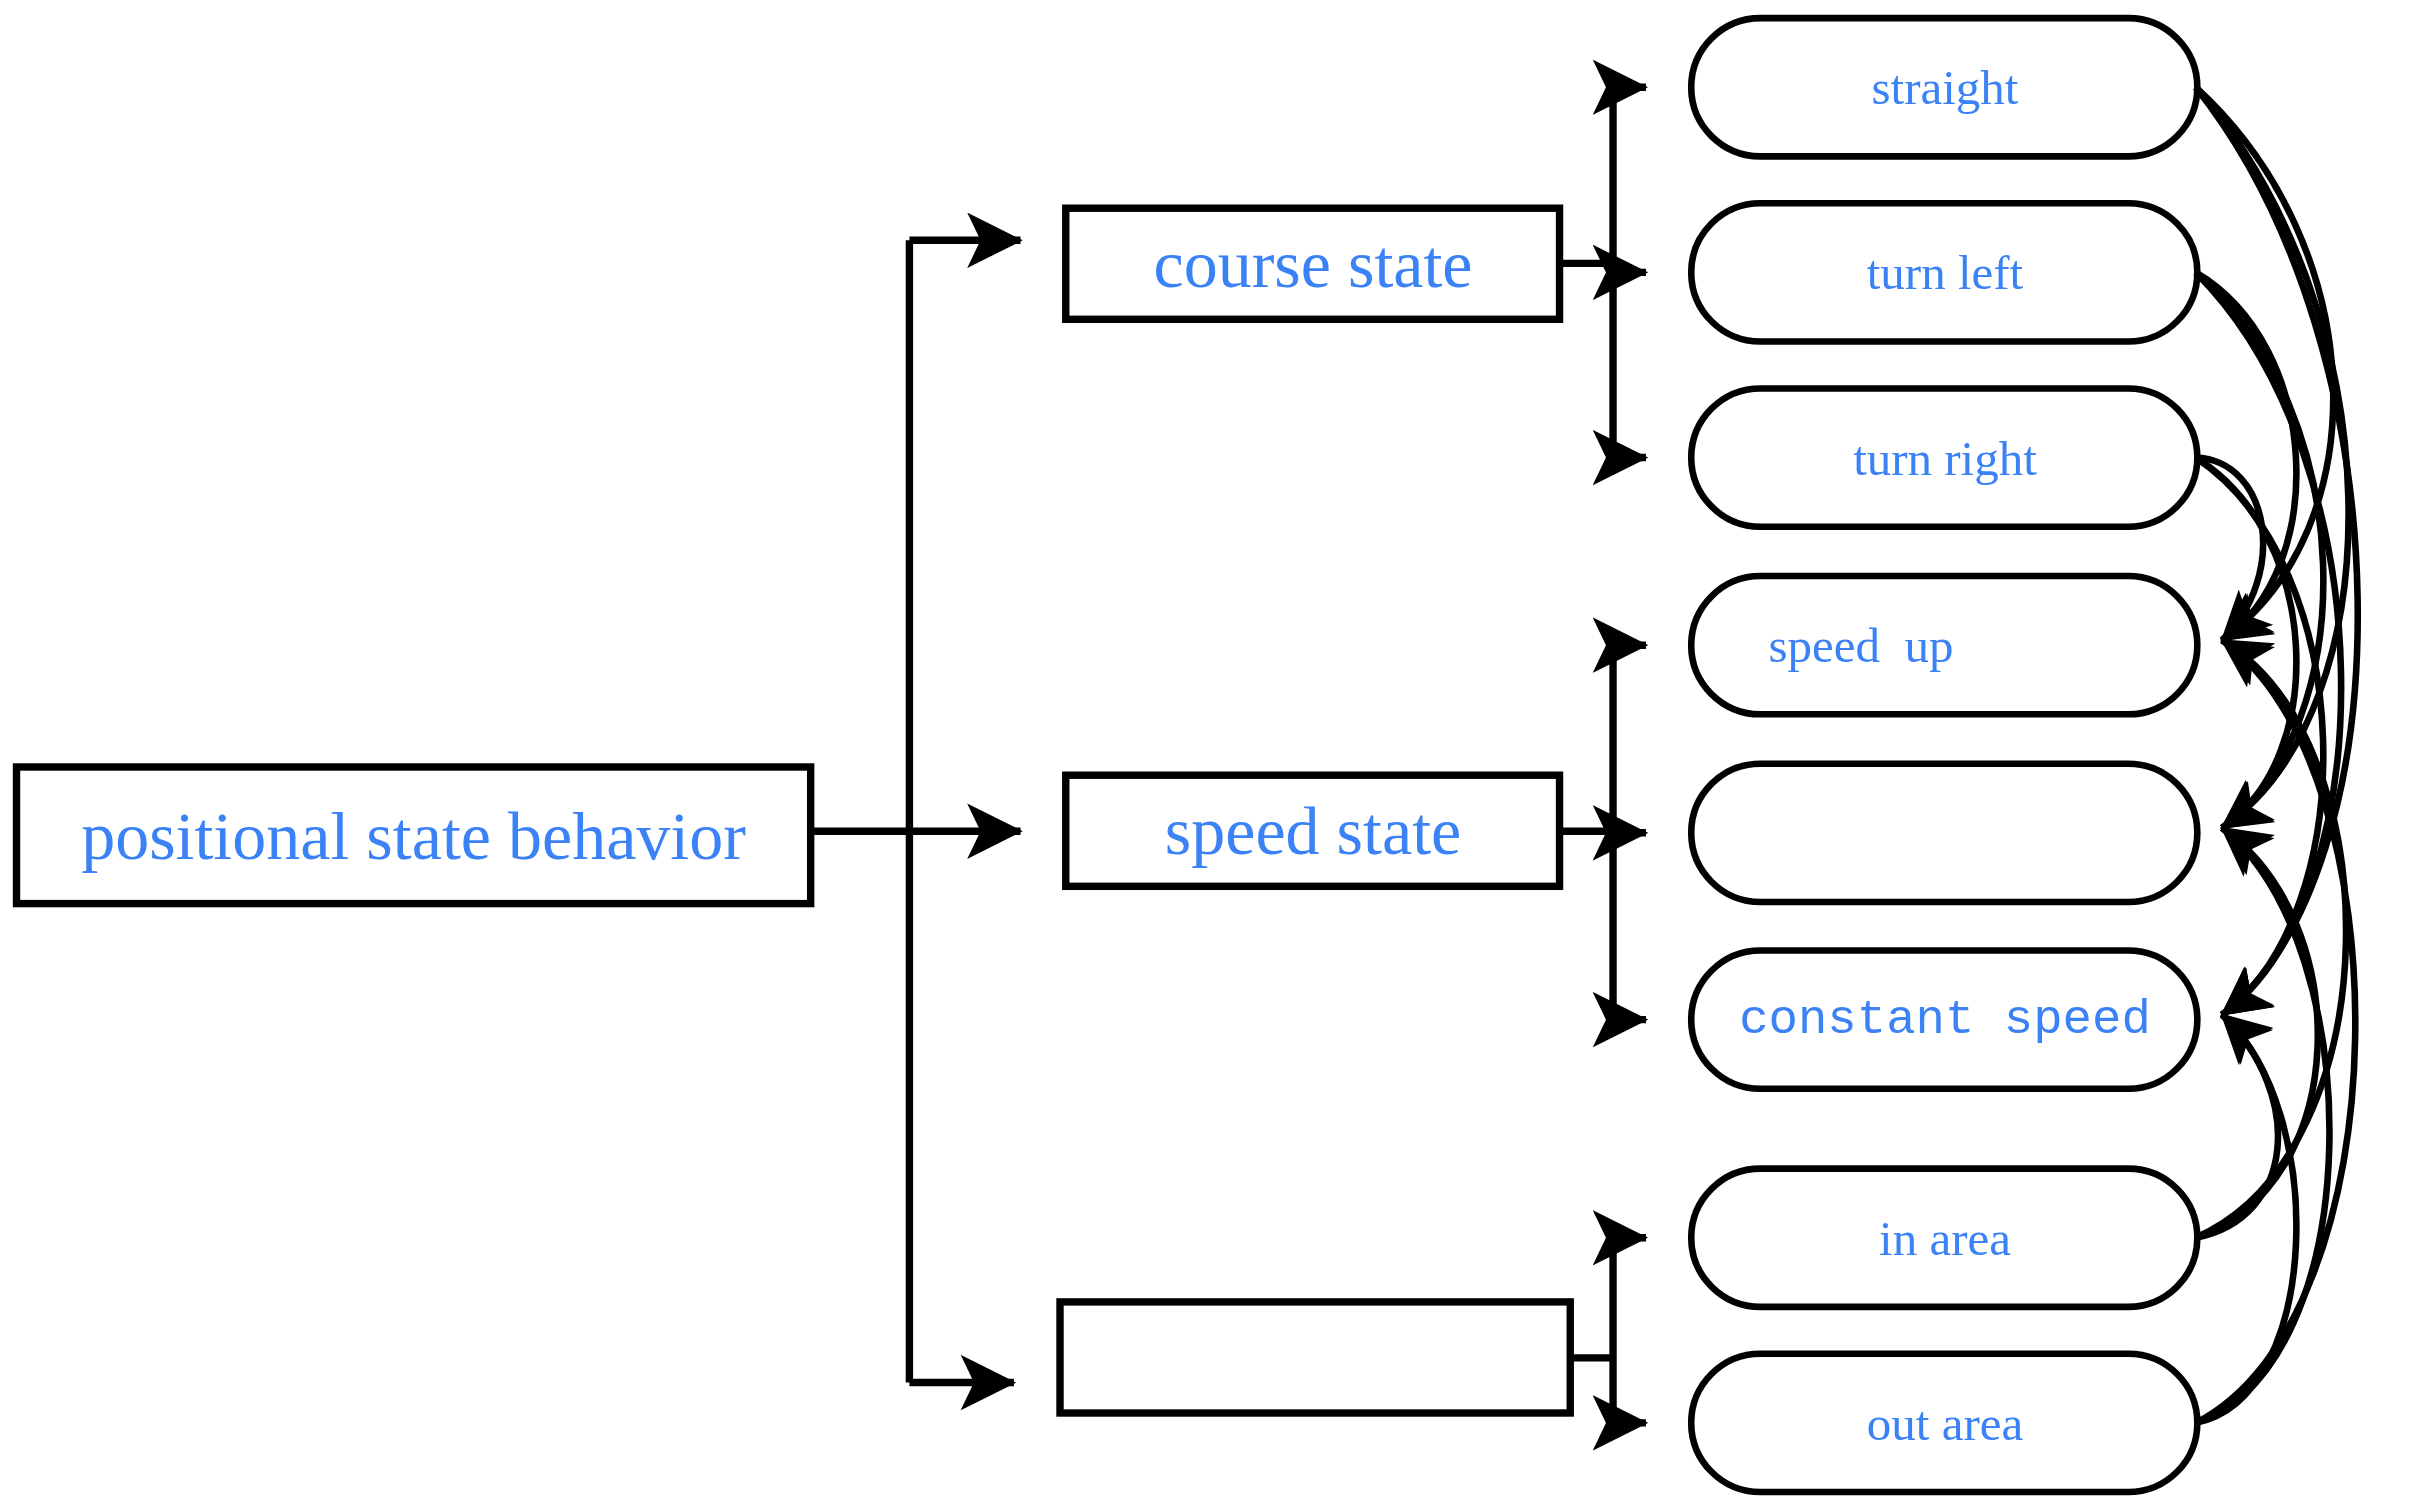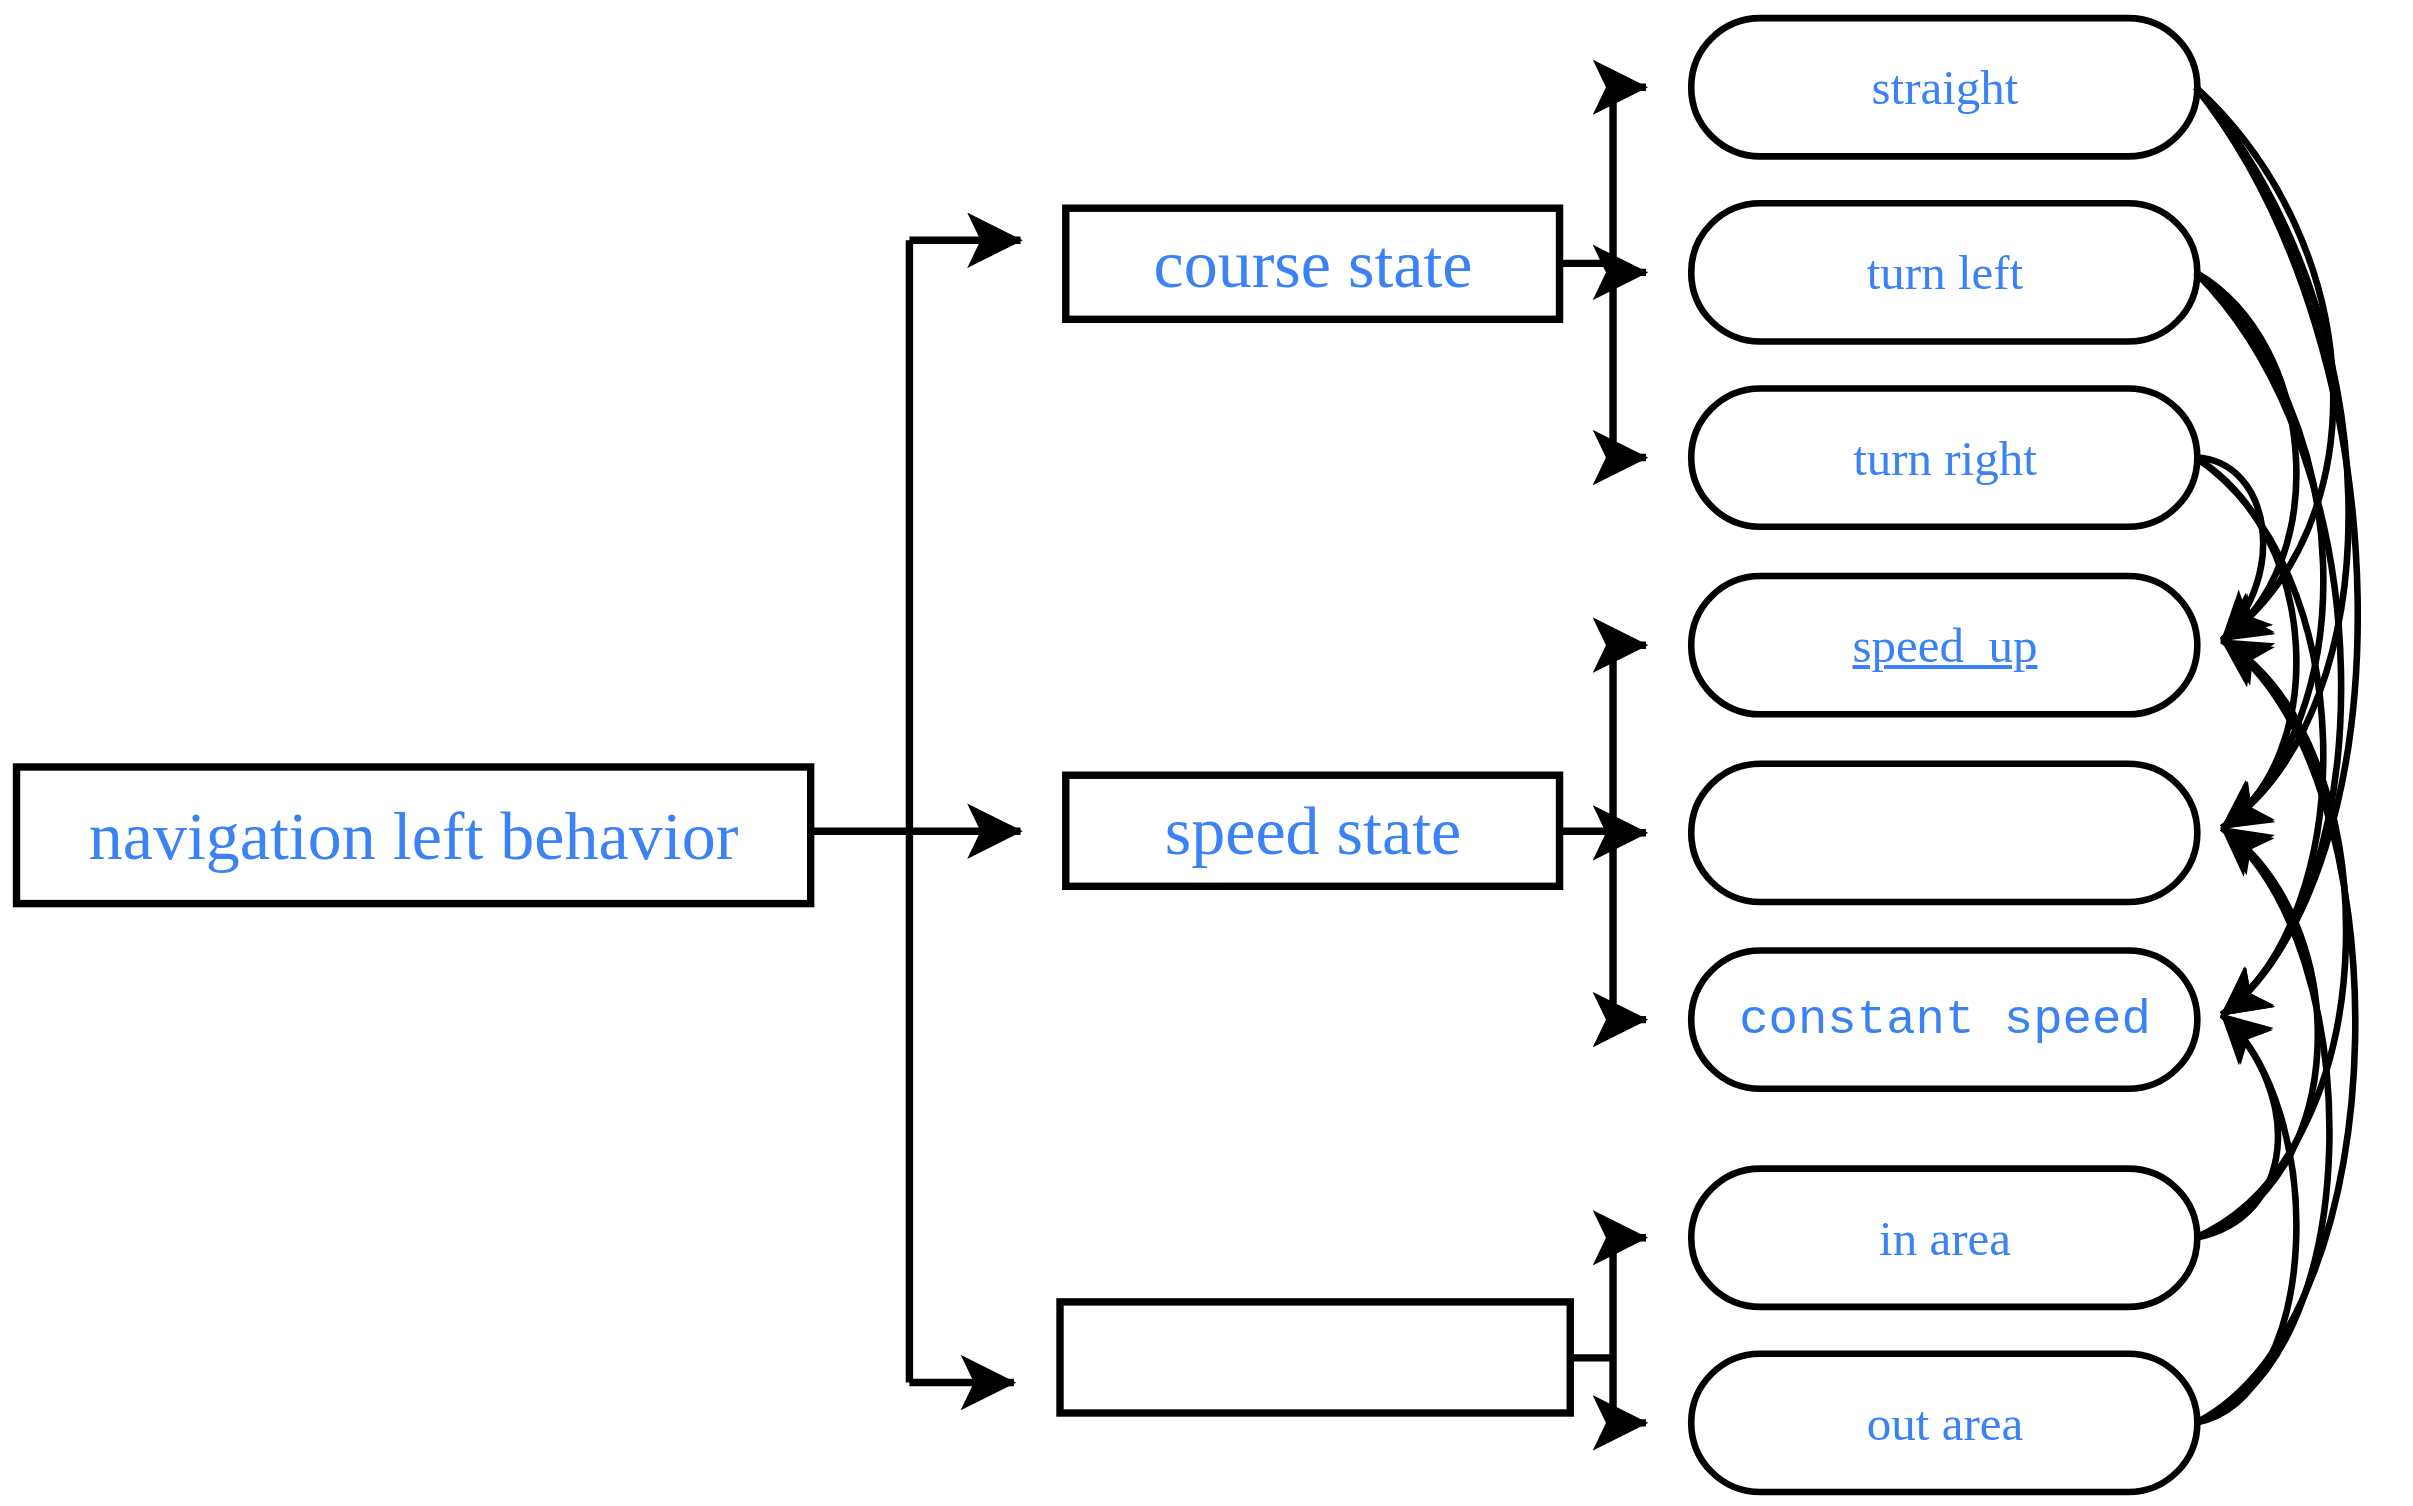--- a/index.html
+++ b/index.html
@@ -126,34 +126,34 @@
       <path d="M 2668 1504 C 2790 1480 2800 1330 2700 1233" marker-end="url(#arrow-solid)"></path>
       <path d="M 2668 1504 C 2858 1440 2862 1120 2700 1006" marker-end="url(#arrow-solid)"></path>
       <path d="M 2668 1504 C 2906 1400 2906 900 2700 778" marker-end="url(#arrow-solid)"></path>
 
       <path d="M 2668 1729 C 2820 1700 2830 1350 2700 1233" marker-end="url(#arrow-solid)"></path>
       <path d="M 2668 1729 C 2878 1660 2880 1150 2700 1006" marker-end="url(#arrow-solid)"></path>
       <path d="M 2668 1729 C 2922 1600 2920 930 2700 778" marker-end="url(#arrow-solid)"></path>
     </g>
   </svg>
 
-  <div class="node-label rect-node-label" style="left:16.5px; top:767px; width:794px; height:137px;">navigation left behavior</div>
+  <div class="node-label rect-node-label" style="left:16.5px; top:767px; width:794px; height:137px;">positional state behavior</div>
 
   <div class="node-label rect-node-label" style="left:1066px; top:208px; width:494px; height:111px;">course state</div>
 
   <div class="node-label rect-node-label" style="left:1066px; top:775px; width:494px; height:111px;">speed state</div>
 
 
   <div class="node-label round-node-label" style="left:1692px; top:18px; width:506px; height:138px;">straight</div>
 
   <div class="node-label round-node-label" style="left:1692px; top:203px; width:506px; height:138px;">turn left</div>
 
   <div class="node-label round-node-label" style="left:1692px; top:389px; width:506px; height:138px;">turn right</div>
 
-  <div class="node-label round-node-label" style="left:1692px; top:576px; width:506px; height:138px;text-decoration:underline;">speed  up</div>
+  <div class="node-label round-node-label" style="left:1608px; top:576px; width:506px; height:138px;">speed  up</div>
 
 
   <div class="node-label round-node-label" style="left:1692px; top:951px; width:506px; height:138px;font-family:Liberation Mono, monospace;">constant speed</div>
 
   <div class="node-label round-node-label" style="left:1692px; top:1169px; width:506px; height:138px;">in area</div>
 
   <div class="node-label round-node-label" style="left:1692px; top:1354px; width:506px; height:138px;">out area</div>
 
 </div>
 

